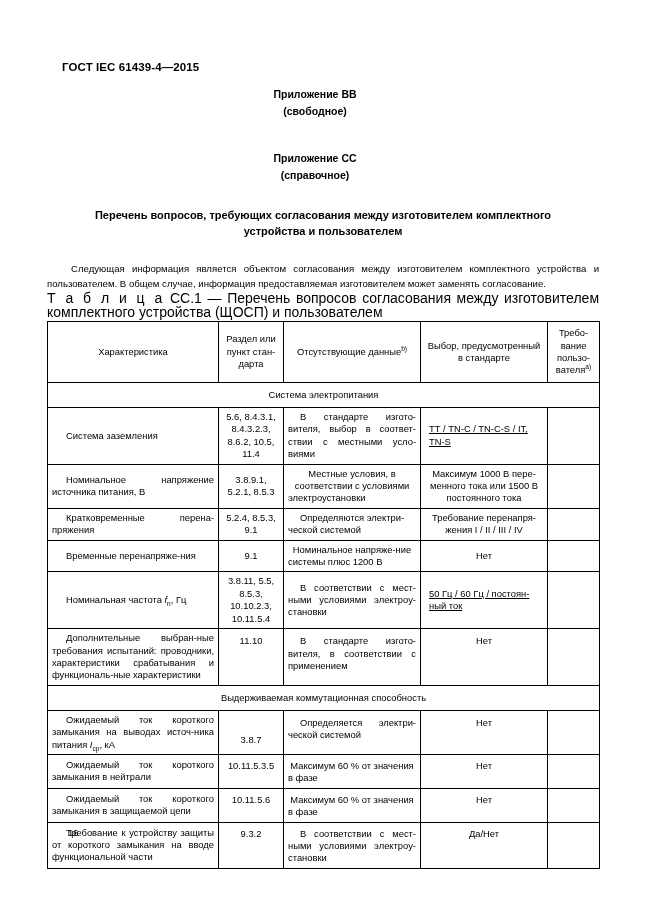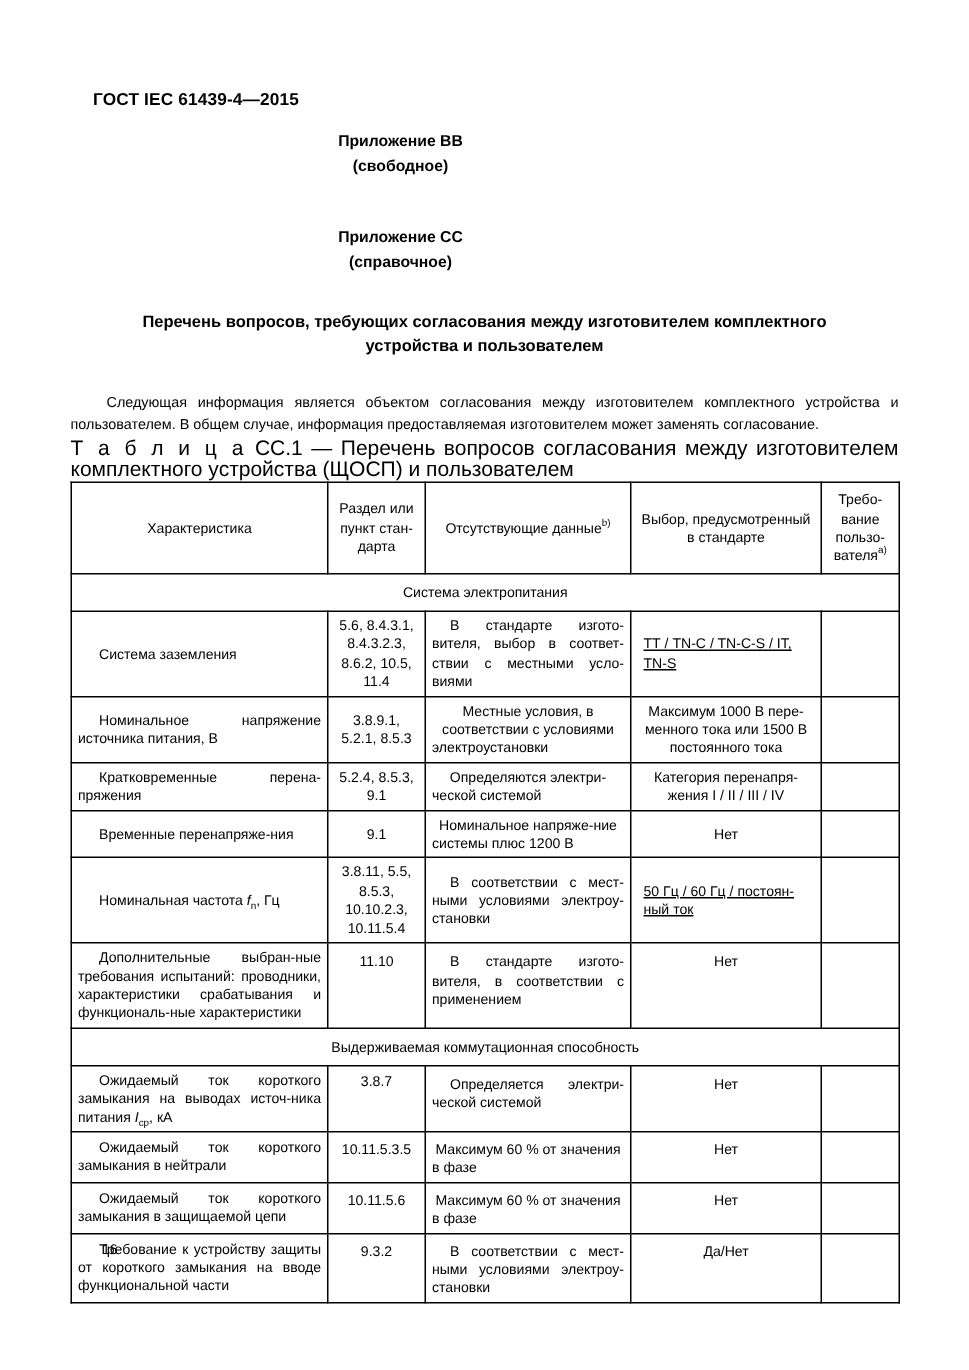--- a/index.html
+++ b/index.html
@@ -31,20 +31,21 @@
     letter-spacing: 0.1px;
     white-space: nowrap;
   }
   .annex-block {
     position: absolute;
     width: 534px;
     text-align: center;
     font-size: 10.5px;
     font-weight: bold;
     line-height: 17px;
+    margin-left: 48px;
   }
   .annex-1 { top: 86px; }
   .annex-2 { top: 150px; }
   .annex-line { display: block; }
   .main-title {
     position: absolute;
     left: 63px;
     top: 208px;
     width: 520px;
     text-align: center;
@@ -208,21 +209,21 @@
         <td class="c-clause"><span>3.8.9.1, 5.2.1, 8.5.3</span></td>
         <td class="c-missing ctr"><span>Местные условия, в соответствии с условиями электроустановки</span></td>
         <td class="c-choice"><span>Максимум 1000 В пере-менного тока или 1500 В постоянного тока</span></td>
         <td class="c-req"><span></span></td>
       </tr>
 
       <tr>
         <td class="c-char"><span>Кратковременные перена-пряжения</span></td>
         <td class="c-clause"><span>5.2.4, 8.5.3, 9.1</span></td>
         <td class="c-missing ctr"><span>Определяются электри-ческой системой</span></td>
-        <td class="c-choice"><span>Категория перенапря-жения I / II / III  / IV</span></td>
+        <td class="c-choice"><span>Требование перенапря-жения I / II / III  / IV</span></td>
         <td class="c-req"><span></span></td>
       </tr>
 
       <tr>
         <td class="c-char"><span>Временные перенапряже-ния</span></td>
         <td class="c-clause"><span>9.1</span></td>
         <td class="c-missing ctr"><span>Номинальное напряже-ние системы плюс 1200 В</span></td>
         <td class="c-choice"><span>Нет</span></td>
         <td class="c-req"><span></span></td>
       </tr>
@@ -242,21 +243,21 @@
         <td class="c-choice" style="vertical-align:top;padding-top:6px"><span>Нет</span></td>
         <td class="c-req"><span></span></td>
       </tr>
 
       <tr class="sect-row">
         <td colspan="5"><span>Выдерживаемая коммутационная способность</span></td>
       </tr>
 
       <tr>
         <td class="c-char"><span>Ожидаемый ток короткого замыкания на выводах источ-ника питания <span class="it">I</span><sub>cp</sub>, кА</span></td>
-        <td class="c-clause" style="vertical-align:top;padding-top:4px"><span>3.8.7</span></td>
+        <td class="c-clause" style="vertical-align:top;padding-top:23px"><span>3.8.7</span></td>
         <td class="c-missing" style="vertical-align:top;padding-top:6px"><span>Определяется электри-ческой системой</span></td>
         <td class="c-choice" style="vertical-align:top;padding-top:6px"><span>Нет</span></td>
         <td class="c-req"><span></span></td>
       </tr>
 
       <tr>
         <td class="c-char"><span>Ожидаемый ток короткого замыкания в нейтрали</span></td>
         <td class="c-clause" style="vertical-align:top;padding-top:5px"><span>10.11.5.3.5</span></td>
         <td class="c-missing ctr" style="vertical-align:top;padding-top:5px"><span>Максимум 60 % от значения в фазе</span></td>
         <td class="c-choice" style="vertical-align:top;padding-top:5px"><span>Нет</span></td>

